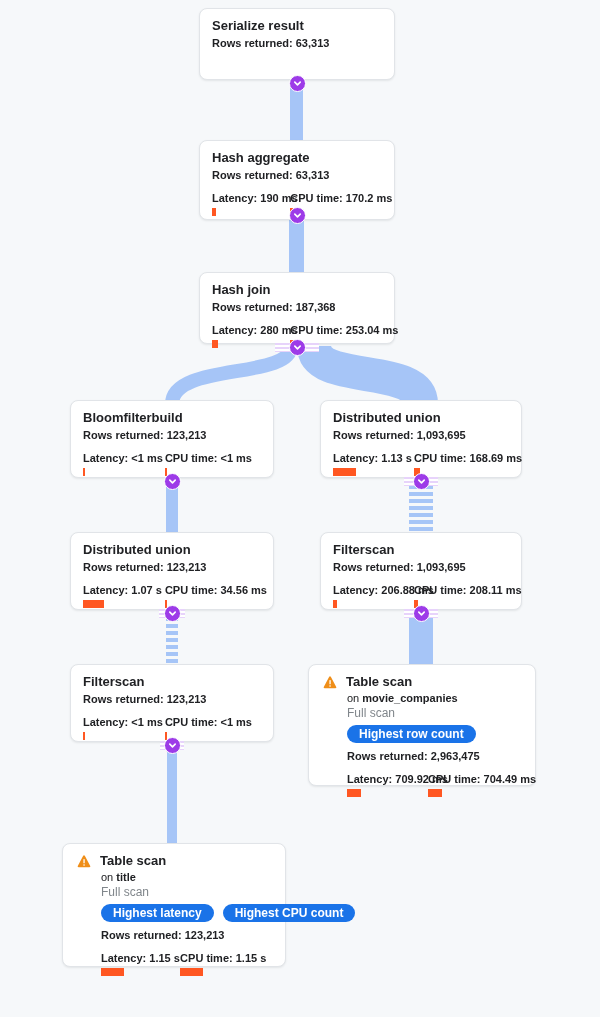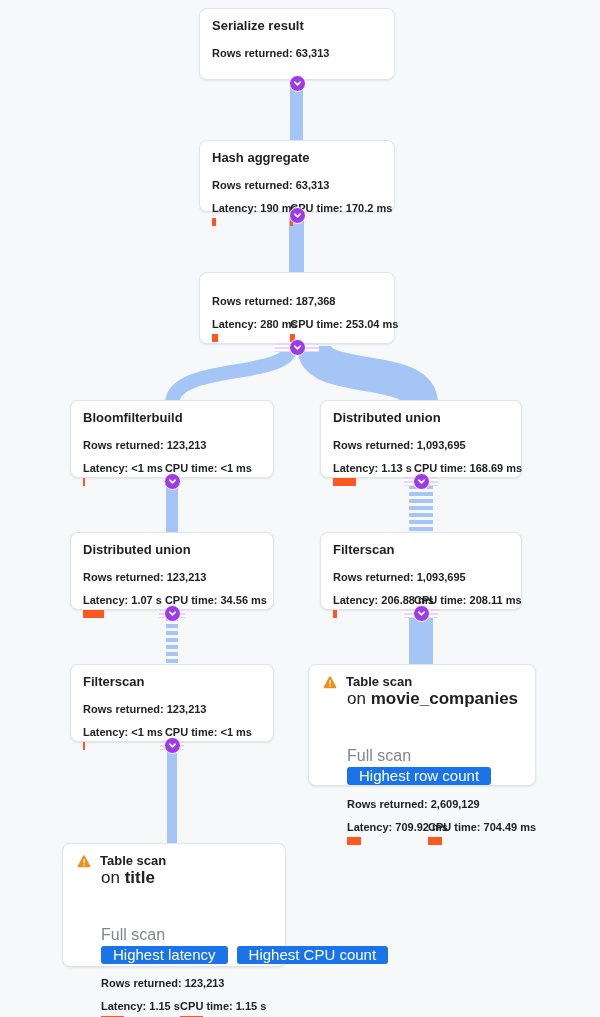--- a/index.html
+++ b/index.html
@@ -27,30 +27,30 @@
     border-radius:8px;
     padding:9px 12px 10px 12px;
     box-sizing:border-box;
     box-shadow:0 1px 2px rgba(60,64,67,.10);
     color:#202124;
   }
   .node-head{display:flex;align-items:center;gap:9px;}
   .warn-icon{display:inline-flex;flex:none;margin-left:2px;}
   .title{font-size:13px;font-weight:700;line-height:16px;}
   .body-indent{padding-left:26px;}
-  .on-line{font-size:17px;line-height:15px;margin-top:1px;}
+  .on-line{font-size:11px;line-height:15px;margin-top:1px;}
   .on-line .tbl{font-weight:700;}
-  .scan-type{font-size:16px;line-height:15px;color:#80868b;margin-top:42px;}
+  .scan-type{font-size:12px;line-height:15px;color:#80868b;}
   .badges{display:flex;gap:9px;margin:4px 0 6px 0;}
   .badge{
     background:var(--badge,#1a73e8);color:#ffffff;
-    font-size:15px;font-weight:400;line-height:12px;
-    padding:3px 12px;border-radius:3px;white-space:nowrap;
-  }
-  .rows{font-size:11px;font-weight:700;line-height:14px;margin-top:12px;}
+    font-size:12px;font-weight:700;line-height:12px;
+    padding:3px 12px;border-radius:9px;white-space:nowrap;
+  }
+  .rows{font-size:11px;font-weight:700;line-height:14px;margin-top:2px;}
   .metrics{display:flex;margin-top:10px;}
   .metric{width:46%;flex:none;}
   .metric.cpu{width:54%;}
   .m-label{font-size:11px;font-weight:700;line-height:13px;margin-bottom:3px;white-space:nowrap;}
   .m-bar{height:8px;background:var(--bar,#ff5722);}
   .band{
     position:absolute;z-index:3;height:9px;
     background:repeating-linear-gradient(to bottom,#e7d3fb 0 2px,#ffffff 2px 4px);
   }
   .collapse-btn{
@@ -81,41 +81,45 @@
     <div class="node" style="left: 199px; top: 8px; width: 196px; height: 72px;">
     <div class="node-head">
 
       <span class="title">Serialize result</span>
     </div>
     <div class="node-body">
 
       <div class="rows">Rows returned: 63,313</div>
     </div>
   </div>
-    <div class="node" style="left: 199px; top: 140px; width: 196px; height: 72px;">
+    <div class="node" style="left: 199px; top: 140px; width: 196px; height: 80px;">
     <div class="node-head">
 
       <span class="title">Hash aggregate</span>
     </div>
     <div class="node-body">
 
       <div class="rows">Rows returned: 63,313</div>
       <div class="metrics">
         <div class="metric">
           <div class="m-label">Latency: 190 ms</div>
           <div class="m-bar" style="width: 4px;"></div>
         </div>
         <div class="metric cpu">
           <div class="m-label">CPU time: 170.2 ms</div>
           <div class="m-bar" style="width: 3px;"></div>
         </div>
       </div>
     </div>
   </div>
     <div class="node" style="left: 199px; top: 272px; width: 196px; height: 72px;">
+    <div class="node-head">
+
+      <span class="title">Hash join</span>
+    </div>
     <div class="node-body">
 
       <div class="rows">Rows returned: 187,368</div>
       <div class="metrics">
         <div class="metric">
           <div class="m-label">Latency: 280 ms</div>
           <div class="m-bar" style="width: 6px;"></div>
         </div>
         <div class="metric cpu">
           <div class="m-label">CPU time: 253.04 ms</div>
@@ -234,21 +238,21 @@
         </svg>
       </span>
       <span class="title">Table scan</span>
     </div>
     <div class="node-body body-indent">
       <div class="on-line"><span class="on-prefix">on</span> <span class="tbl">movie_companies</span></div>
       <div class="scan-type">Full scan</div>
       <div class="badges">
           <span class="badge">Highest row count</span>
         </div>
-      <div class="rows">Rows returned: 2,609,129</div>
+      <div class="rows">Rows returned: 2,963,475</div>
       <div class="metrics">
         <div class="metric">
           <div class="m-label">Latency: 709.92 ms</div>
           <div class="m-bar" style="width: 14px;"></div>
         </div>
         <div class="metric cpu">
           <div class="m-label">CPU time: 704.49 ms</div>
           <div class="m-bar" style="width: 14px;"></div>
         </div>
       </div>

